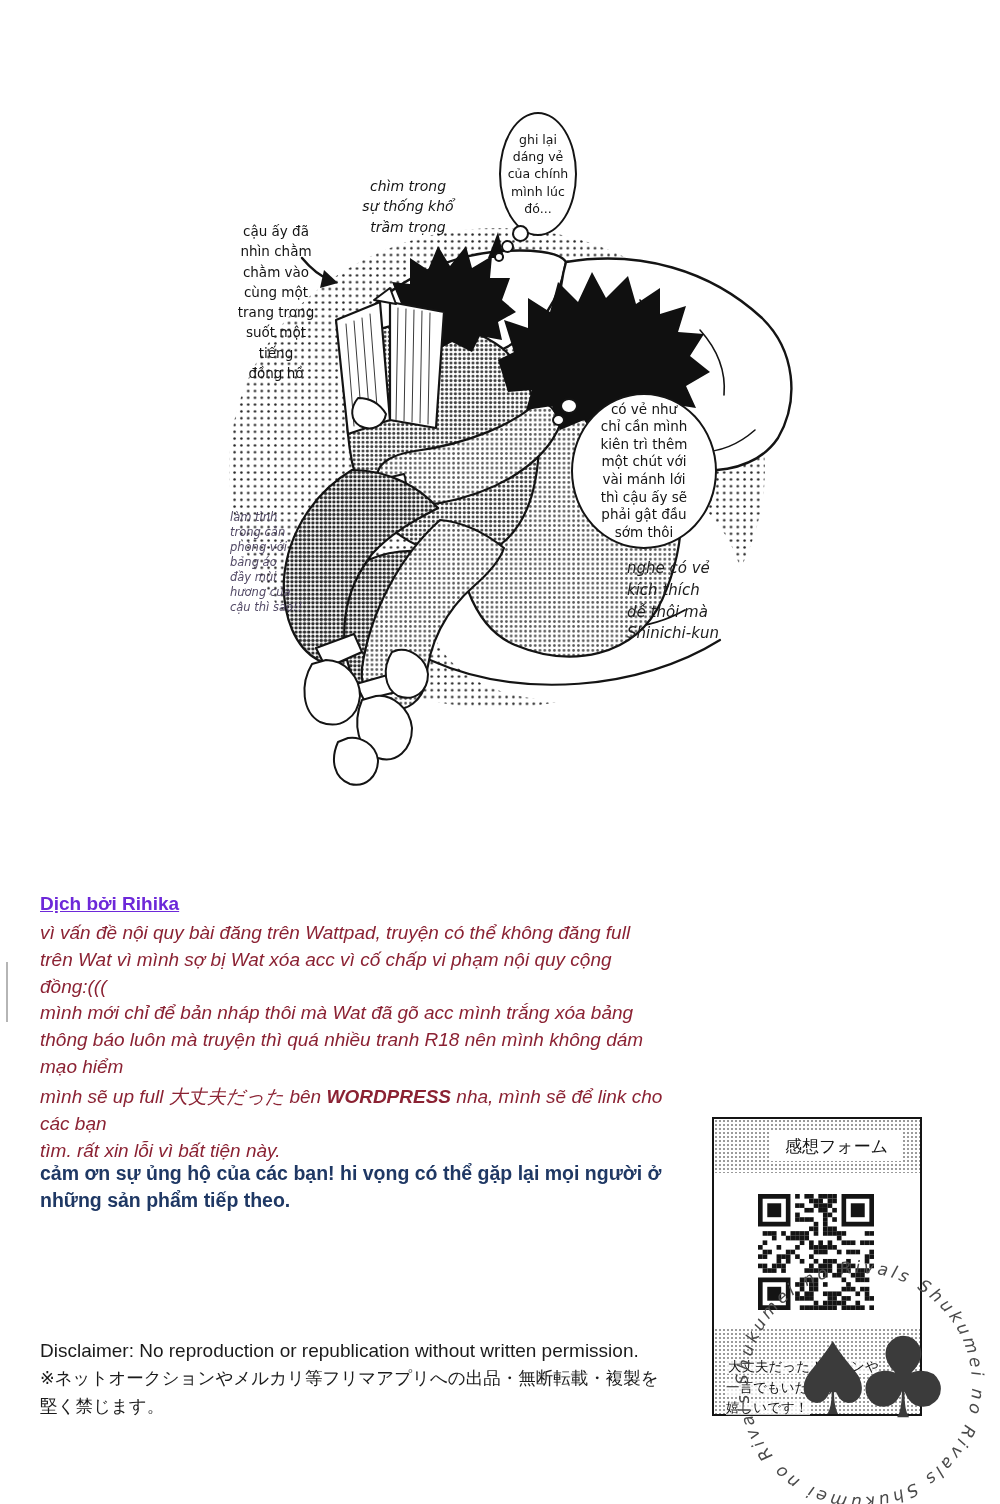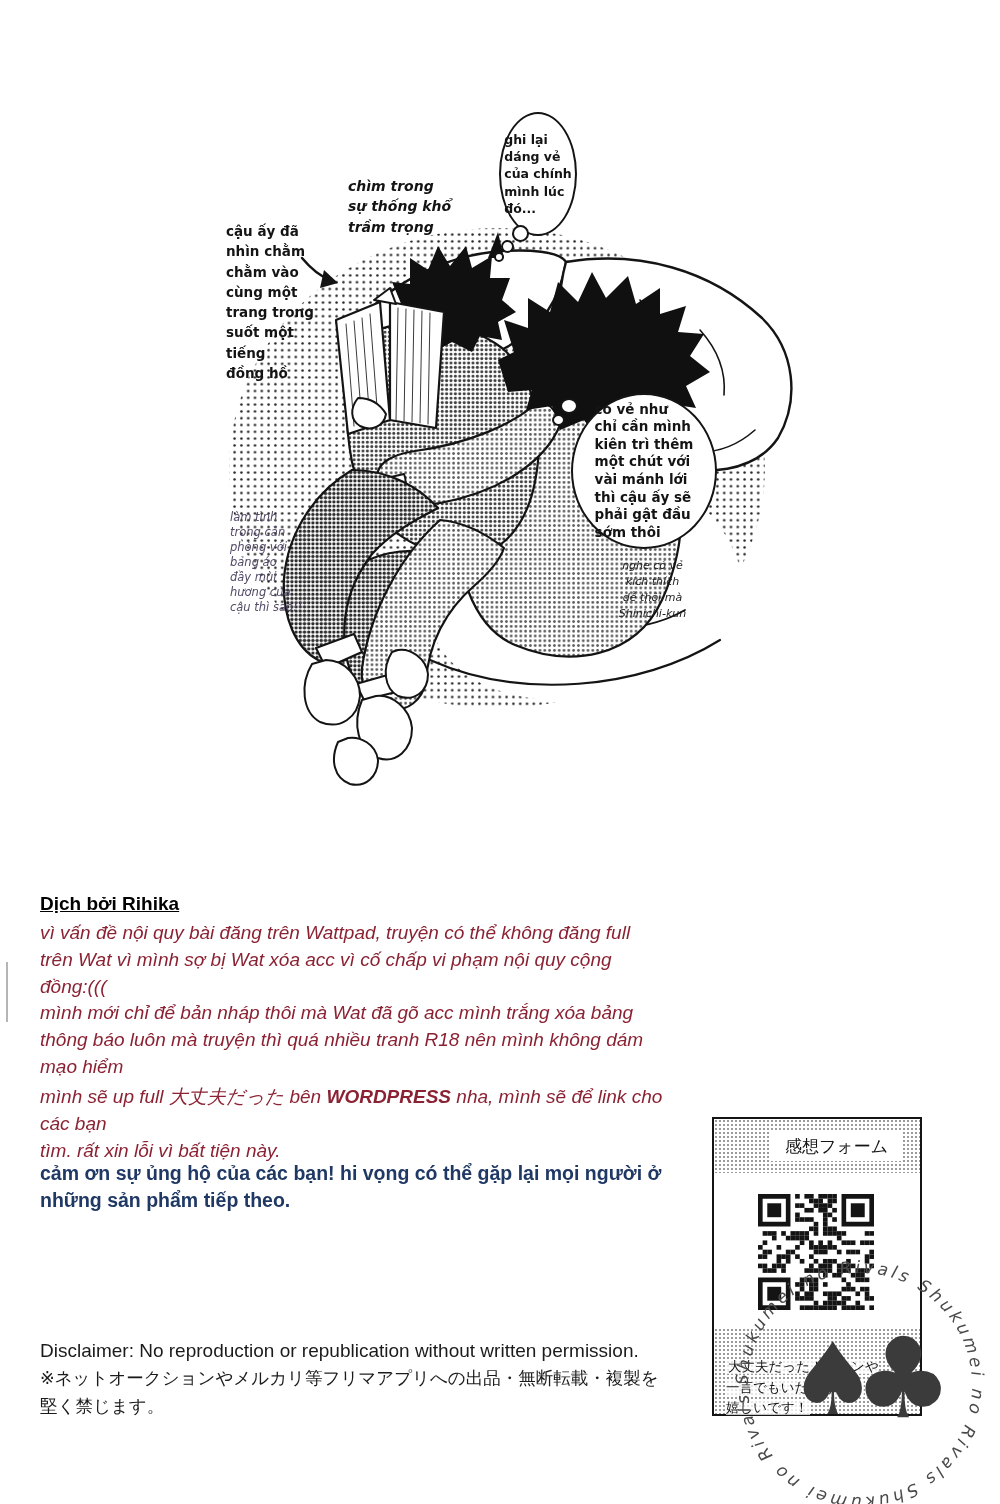--- a/index.html
+++ b/index.html
@@ -1,27 +1,27 @@
 <!DOCTYPE html>
 <html><head>
 <meta charset="utf-8">
 <style>
   html,body{margin:0;padding:0;background:#e8e8e8;}
   .page{position:relative;width:1000px;height:1504px;background:#ffffff;overflow:hidden;
         font-family:"Liberation Sans","DejaVu Sans",sans-serif;}
   .abs{position:absolute;}
   
-  .comic{font-family:"DejaVu Sans",sans-serif;font-weight:bold;color:#141414;
-         white-space:pre-line;z-index:4;}
+  .comic{font-family:"DejaVu Sans",sans-serif;font-weight:normal;color:#141414;
+         white-space:pre-line;text-align:center;z-index:4;}
   .bubble{background:#fff;border:2.5px solid #141414;border-radius:50%;
           display:flex;align-items:center;justify-content:center;z-index:3;}
   .tailc{background:#fff;border:2.2px solid #141414;border-radius:50%;z-index:3;}
   
   .note{white-space:pre-line;line-height:1.41;}
-  .heading{font-size:19px;font-weight:bold;color:#000000;text-decoration:underline;}
+  .heading{font-size:19px;font-weight:bold;color:#6d28d9;text-decoration:underline;}
   .red{font-size:19px;font-style:italic;color:#8b2233;}
   .blue{font-size:19.5px;font-weight:bold;color:#1f3864;}
   .black{font-size:19px;color:#1b1b1b;}
   .jp{font-size:17.5px;color:#1b1b1b;line-height:1.6;}
   
   .fbox{left:712px;top:1117px;width:206px;height:295px;border:2.5px solid #141414;
         background:#fff;z-index:2;}
   .halftone{background-color:#fff;
     background-image:radial-gradient(circle,#9b9b9b 1px,transparent 1.35px);
     background-size:4px 4px;}
@@ -161,21 +161,21 @@
 kiên trì thêm
 một chút với
 vài mánh lới
 thì cậu ấy sẽ
 phải gật đầu
 sớm thôi</div>
   </div>
   <div class="abs tailc" style="left:560px;top:398px;width:14px;height:12px"></div>
   <div class="abs tailc" style="left:552px;top:414px;width:9px;height:8px"></div>
 
-  <div class="abs comic" style="left:595px;top:558px;width:115px;font-size:11px;font-weight:normal;font-style:italic;text-align:center;line-height:1.45;color:#1d1d1d">nghe có vẻ
+  <div class="abs comic" style="left:627px;top:558px;width:115px;font-size:15px;font-weight:normal;font-style:italic;text-align:left;line-height:1.45;color:#1d1d1d">nghe có vẻ
 kích thích
 dễ thôi mà
 Shinichi-kun</div>
 
   <div class="abs comic" style="left:230px;top:510px;width:95px;font-size:11.5px;font-weight:normal;font-style:italic;text-align:left;line-height:1.31;color:#534a66">làm tình
 trong căn
 phòng với
 bảng áo
 đầy mùi
 hương của

